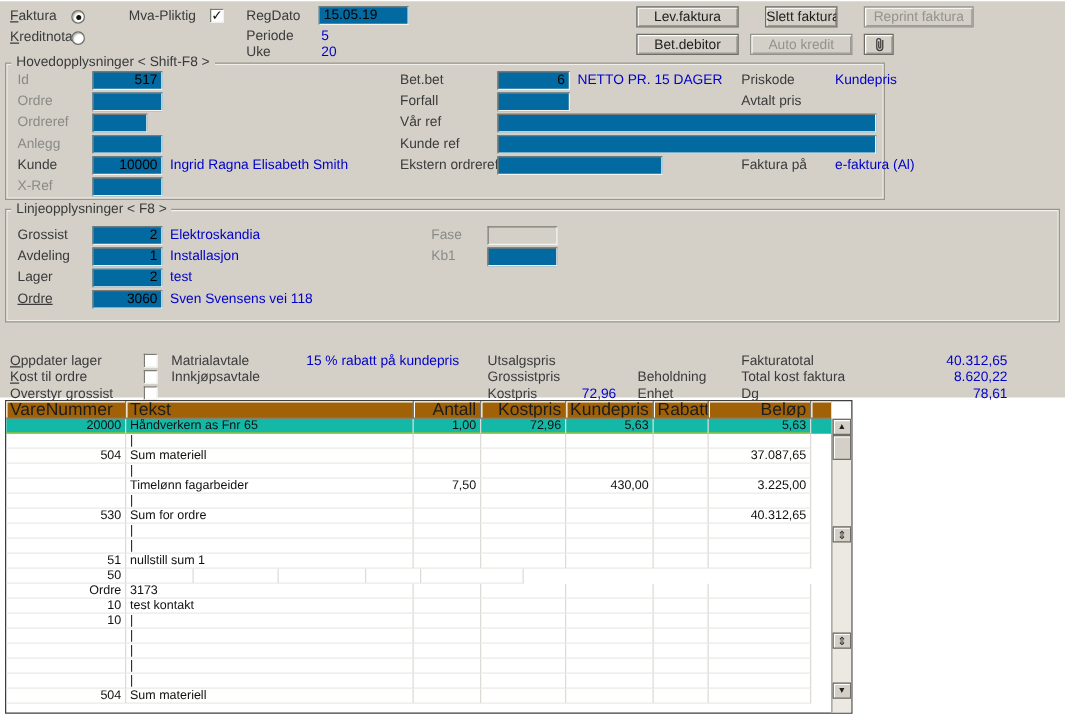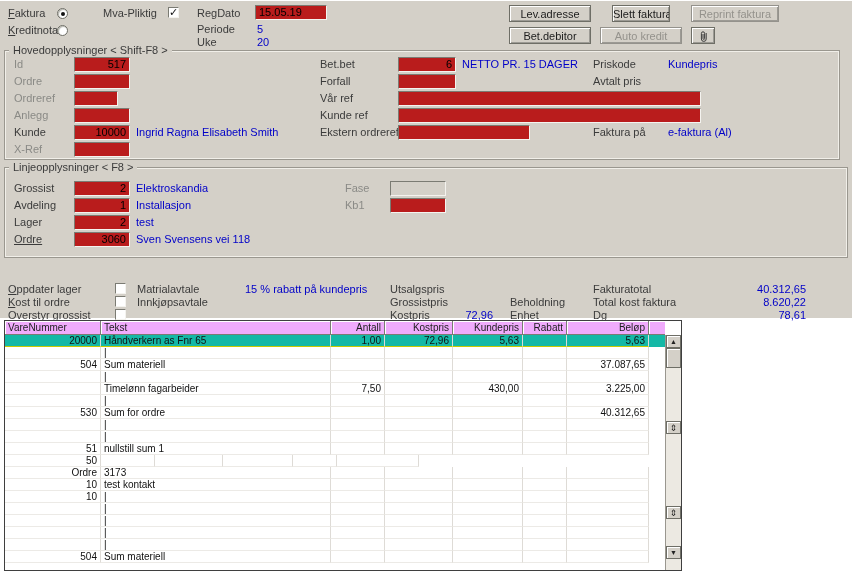--- a/index.html
+++ b/index.html
@@ -4,35 +4,35 @@
 <style>
   *{margin:0;padding:0;box-sizing:border-box}
   html,body{background:#fff}
   body{width:852px;height:576px;font-family:"Liberation Sans",sans-serif;font-size:11px;color:#000}
   .page{position:relative;width:852px;height:576px;overflow:hidden;background:#fff}
   .formbg{position:absolute;left:0;top:0;width:852px;height:318px;background:#d4d0c8;border-top:1px solid #fff}
   .lbl{position:absolute;font-size:11px;line-height:11px;color:#3b3b3b;white-space:nowrap}
   .dim{color:#8a8a86}
   .blue{color:#0000c8}
   .ul{text-decoration:underline}
-  .tin{position:absolute;background:#b91c1c;border:1px solid;border-color:#7b7b73 #f4f3ef #f4f3ef #7b7b73;height:15px;font-size:11px;line-height:13px;padding:0 3px;color:#000;overflow:hidden;white-space:nowrap}
+  .tin{position:absolute;background:#0369a1;border:1px solid;border-color:#7b7b73 #f4f3ef #f4f3ef #7b7b73;height:15px;font-size:11px;line-height:13px;padding:0 3px;color:#000;overflow:hidden;white-space:nowrap}
   .tin.num{text-align:right}
   .tin.dis{background:#d4d0c8}
   .btn{position:absolute;background:#d4d0c8;border:1px solid #6e6e66;box-shadow:inset 1px 1px 0 #fff,inset -1px -1px 0 #9c9a94;font-family:inherit;font-size:11px;color:#1c1c1c;text-align:center;line-height:14px;cursor:default;overflow:hidden;white-space:nowrap}
   .btn.dis{color:#94928c;border-color:#94928c}
   .radio{position:absolute;width:11px;height:11px;border-radius:50%;background:#fff;border:1px solid #6e6e66;box-shadow:inset 1px 1px 1px #b8b8b0}
   .radio.on::after{content:"";position:absolute;left:2.5px;top:2.5px;width:4px;height:4px;border-radius:50%;background:#111}
   .check{position:absolute;width:11px;height:11px;background:#fff;border:1px solid;border-color:#7b7b73 #f4f3ef #f4f3ef #7b7b73}
   .check.on::after{content:"✓";position:absolute;left:0;top:-2px;font-size:11px;color:#111}
   .gbx{position:absolute;border:1px solid #9a978f;box-shadow:inset 0 0 0 1px #f1efe9}
   .legend{position:absolute;top:-6px;left:4px;background:#d4d0c8;padding:0 4px;font-size:11px;line-height:11px;color:#3b3b3b;white-space:nowrap}
   
   .grid{position:absolute;left:4px;top:320px;width:678px;height:251px;background:#fff;border:1px solid #3f3f3f}
   .ghead{position:absolute;left:0;top:0;height:14px;display:flex}
-  .hc{height:14px;background:#f0abfc;border-right:1px solid #7b7b73;border-bottom:1px solid #7b7b73;box-shadow:inset 1px 1px 0 #fff;font-size:10px;line-height:13px;padding:0 3px;white-space:nowrap;overflow:hidden;color:#1c1c1c}
+  .hc{height:14px;background:#a16207;border-right:1px solid #7b7b73;border-bottom:1px solid #7b7b73;box-shadow:inset 1px 1px 0 #fff;font-size:14px;line-height:13px;padding:0 3px;white-space:nowrap;overflow:hidden;color:#1c1c1c}
   .hc.stub{width:16px;border-right:none}
   .gbody{position:absolute;left:0;top:14px;width:660px;bottom:0;overflow:hidden}
   .grow{display:flex;height:12px}
   .grow.sel{background:#14b8a6}
   .gcell{height:12px;border-right:1px solid #dedbd6;border-bottom:1px solid #eceae6;font-size:10px;line-height:11px;padding:0 3px;white-space:nowrap;overflow:hidden;color:#111}
   .grow.sel .gcell{border-bottom-color:#c9c900}
   .c0{width:96px;text-align:right}
   .c1{width:230px;text-align:left}
   .c2{width:54px;text-align:right}
   .c3{width:68px;text-align:right}
@@ -60,32 +60,32 @@
   <span class="lbl" style="left:103px;top:8px">Mva-Pliktig</span>
   <span class="check on" style="left:168px;top:7px"></span>
 
   <span class="lbl" style="left:197px;top:8px">RegDato</span>
   <div class="tin" style="left:255px;top:5px;width:72px">15.05.19</div>
   <span class="lbl" style="left:197px;top:24px">Periode</span>
   <span class="lbl blue" style="left:257px;top:24px">5</span>
   <span class="lbl" style="left:197px;top:37px">Uke</span>
   <span class="lbl blue" style="left:257px;top:37px">20</span>
 
-  <button class="btn" style="left:509px;top:5px;width:82px;height:17px">Lev.adresse</button>
+  <button class="btn" style="left:509px;top:5px;width:82px;height:17px">Lev.faktura</button>
   <button class="btn" style="left:612px;top:5px;width:58px;height:17px">Slett faktura</button>
   <button class="btn dis" style="left:691px;top:5px;width:88px;height:17px">Reprint faktura</button>
   <button class="btn" style="left:509px;top:27px;width:82px;height:17px">Bet.debitor</button>
   <button class="btn dis" style="left:600px;top:27px;width:82px;height:17px">Auto kredit</button>
   <button class="btn" style="left:691px;top:27px;width:24px;height:17px">
     <svg width="11" height="13" viewBox="0 0 11 13" style="vertical-align:middle">
       <path d="M8.2 3 L8.2 9 a2.4 2.4 0 0 1 -4.8 0 L3.4 3.4 a1.6 1.6 0 0 1 3.2 0 L6.6 8.6 a0.8 0.8 0 0 1 -1.6 0 L5 4" fill="none" stroke="#3c3c3c" stroke-width="1"></path>
     </svg>
   </button>
 
-  <div class="gbx" style="left:4px;top:50px;width:836px;height:110px">
+  <div class="gbx" style="left:4px;top:50px;width:704px;height:110px">
     <span class="legend">Hovedopplysninger  &lt; Shift-F8 &gt;</span>
   </div>
   <span class="lbl dim" style="left:14px;top:59px">Id</span>
   <div class="tin num" style="left:74px;top:57px;width:56px">517</div>
   <span class="lbl dim" style="left:14px;top:76px">Ordre</span>
   <div class="tin" style="left:74px;top:74px;width:56px"></div>
   <span class="lbl dim" style="left:14px;top:93px">Ordreref</span>
   <div class="tin" style="left:74px;top:91px;width:44px"></div>
   <span class="lbl dim" style="left:14px;top:110px">Anlegg</span>
   <div class="tin" style="left:74px;top:108px;width:56px"></div>

